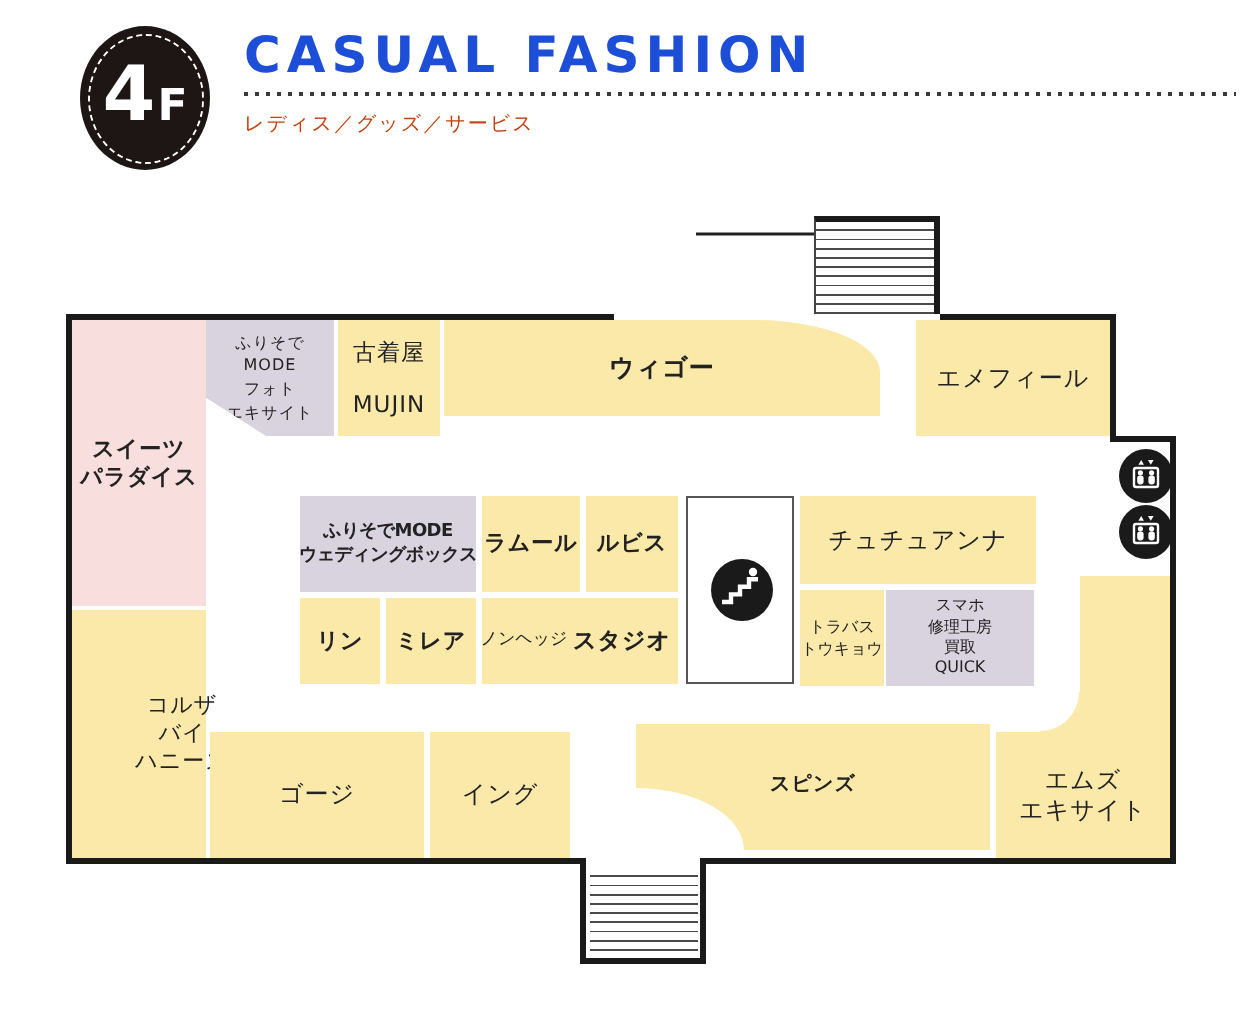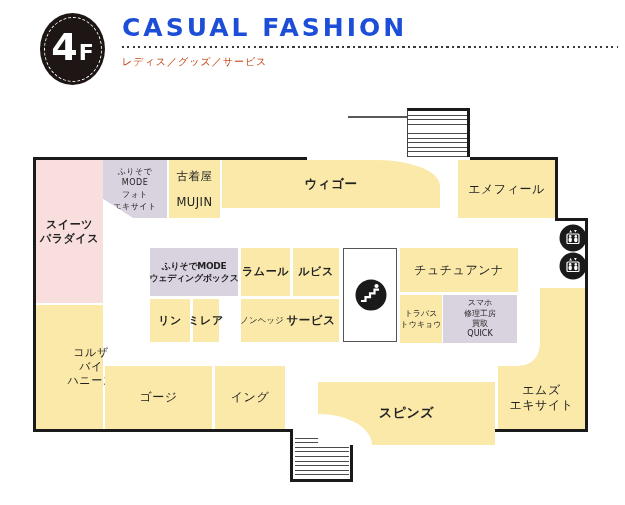--- a/index.html
+++ b/index.html
@@ -27,30 +27,30 @@
   .sweets   {left:36px; top:160px;width:67px; height:143px;font-size:11px;}
   .photo    {left:103px;top:160px;width:64px; height:58px; font-size:8px;line-height:1.45;
              clip-path:polygon(0 0,100% 0,100% 100%,47% 100%,0 67%);}
   .mujin    {left:169px;top:160px;width:51px; height:58px; font-size:11.5px;gap:12px;}
   .wego     {left:222px;top:160px;width:218px;height:48px; font-size:12.5px;border-top-right-radius:63px 26px;}
   .aimerfeel{left:458px;top:160px;width:97px; height:58px; font-size:12px;}
   .wedding  {left:150px;top:248px;width:88px; height:48px; font-size:9px;letter-spacing:-0.3px;line-height:1.35;}
   .lamour   {left:241px;top:248px;width:49px; height:48px; font-size:11px;}
   .rubis    {left:293px;top:248px;width:46px; height:48px; font-size:11px;}
   .rin      {left:150px;top:299px;width:40px; height:43px; font-size:11px;}
-  .mirea    {left:193px;top:299px;width:26px; height:43px; font-size:11px;}
+  .mirea    {left:193px;top:299px;width:45px; height:43px; font-size:11px;}
   .nonhedge {left:241px;top:299px;width:42px; height:43px; font-size:8.5px;letter-spacing:0;text-align:center;}
   .spray    {left:283px;top:299px;width:56px; height:43px; font-size:11.5px;}
   .tutuanna {left:400px;top:248px;width:118px;height:44px; font-size:12px;}
   .travas   {left:400px;top:295px;width:42px; height:48px; font-size:8px;letter-spacing:0;line-height:1.4;}
   .quick    {left:443px;top:295px;width:74px; height:48px; font-size:8px;letter-spacing:0;line-height:1.3;}
   .colza    {left:36px; top:305px;width:67px; height:124px;font-size:11px;padding-left:43px;}
   .gorge    {left:105px;top:366px;width:107px;height:63px; font-size:12px;}
   .ing      {left:215px;top:366px;width:70px; height:63px; font-size:12px;}
-  .spinns   {left:318px;top:382px;width:177px;height:63px; font-size:13px;justify-content:center;}
+  .spinns   {left:318px;top:362px;width:177px;height:63px; font-size:10px;justify-content:center;}
   .spinns-cut{position:absolute;left:0;bottom:0;width:54px;height:31px;background:#fff;border-top-right-radius:100% 100%;}
   .ms-main  {left:498px;top:366px;width:87px; height:63px; font-size:12px;justify-content:center;}
   .ms-strip {left:540px;top:288px;width:45px; height:80px;}
   .ms-fillet{left:520px;top:346px;width:20px; height:20px;
              background:radial-gradient(circle 20px at 0 0,#fff 0 19.2px,#fae9a8 19.8px);}
   .manekiya {left:306px;top:107px;width:42px; height:53px; font-size:8px;border:2.5px solid #1a1a1a;}
   
   .stairs-top{position:absolute;z-index:1;left:407px;top:108px;width:63px;height:49px;box-sizing:border-box;
     background:#fff repeating-linear-gradient(to bottom,transparent 0 3.7px,#4a4a4a 3.7px 4.6px);
     border-top:3px solid #1a1a1a;border-right:3px solid #1a1a1a;border-left:1px solid #444;}
@@ -158,21 +158,21 @@
 
   <div class="blk y b mirea">
     <span>ミレア</span>
   </div>
 
   <div class="blk y nonhedge">
     <span>ノンヘッジ</span>
   </div>
 
   <div class="blk y b spray">
-    <span>サービス</span>
+    <span>スタジオ</span>
   </div>
 
   <div class="blk y tutuanna">
     <span>チュチュアンナ</span>
   </div>
 
   <div class="blk y travas">
     <span>トラバス</span>
     <span>トウキョウ</span>
   </div>

